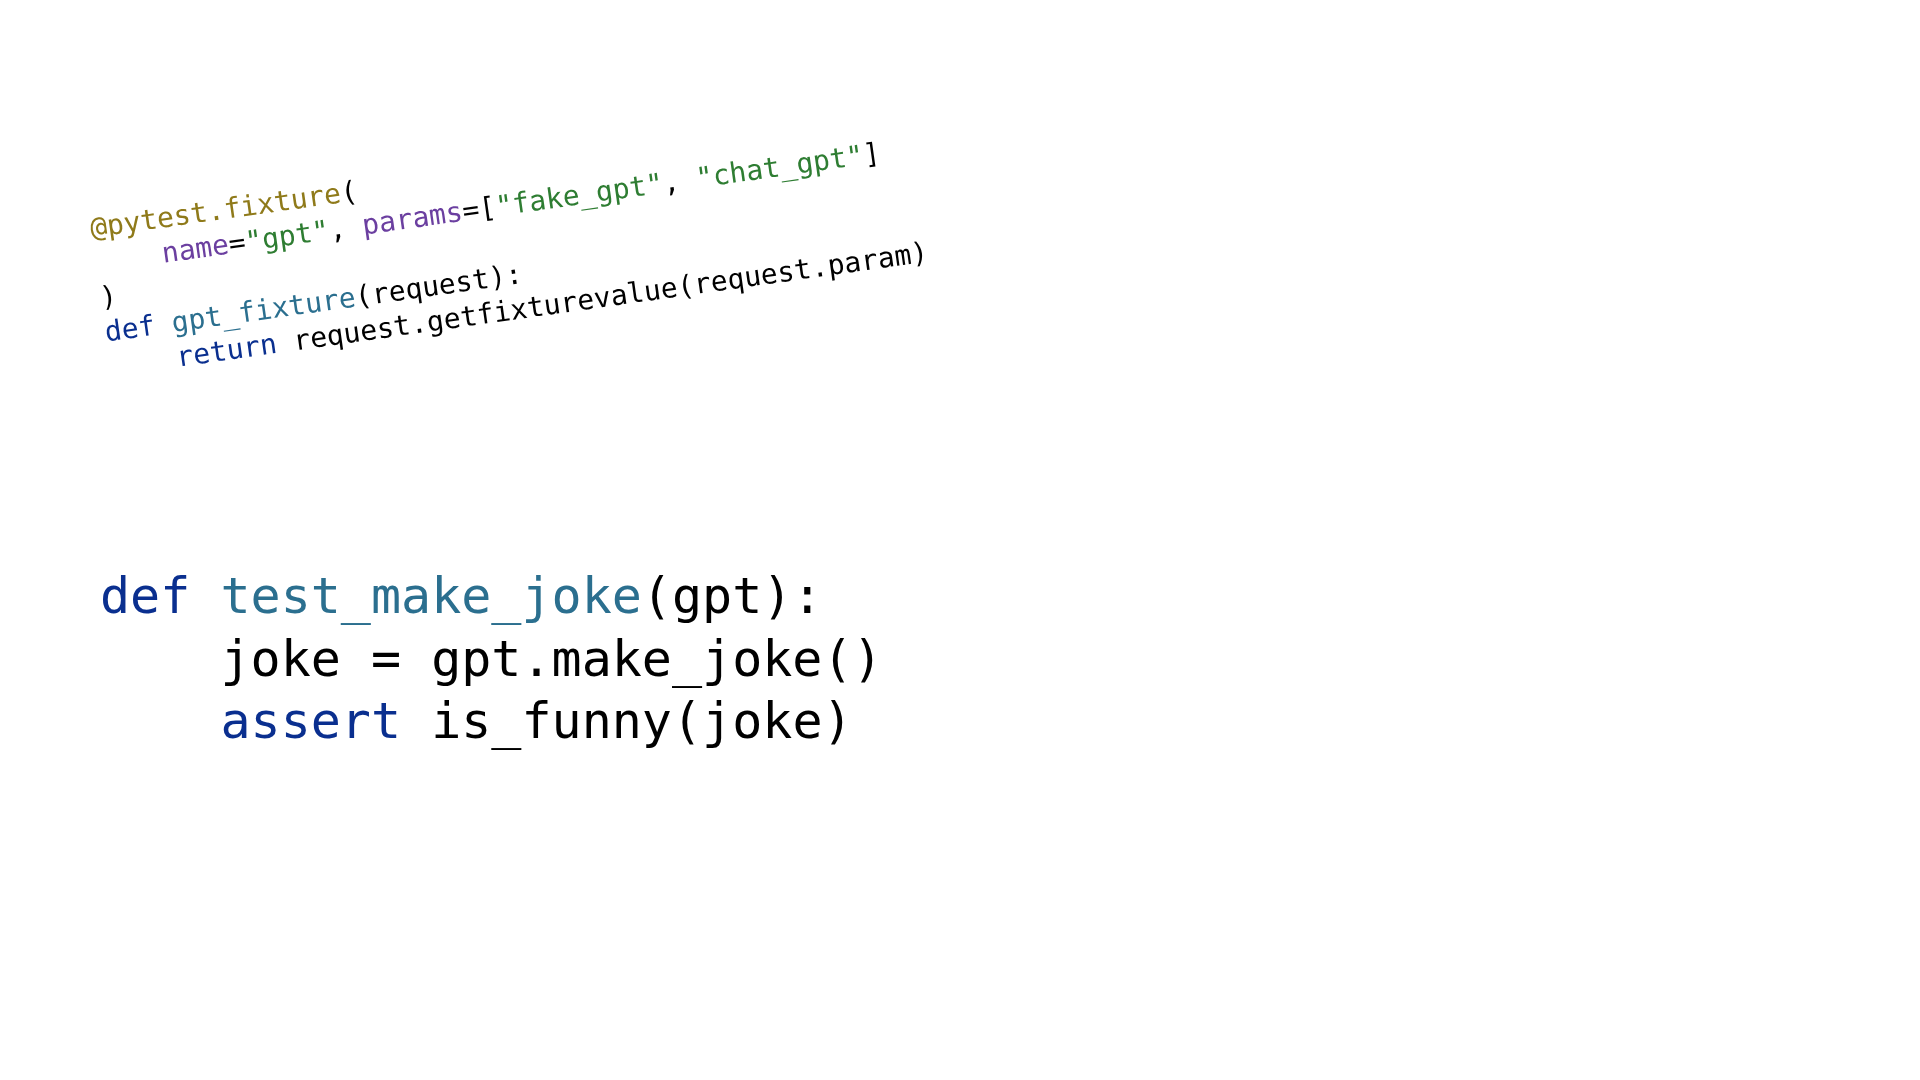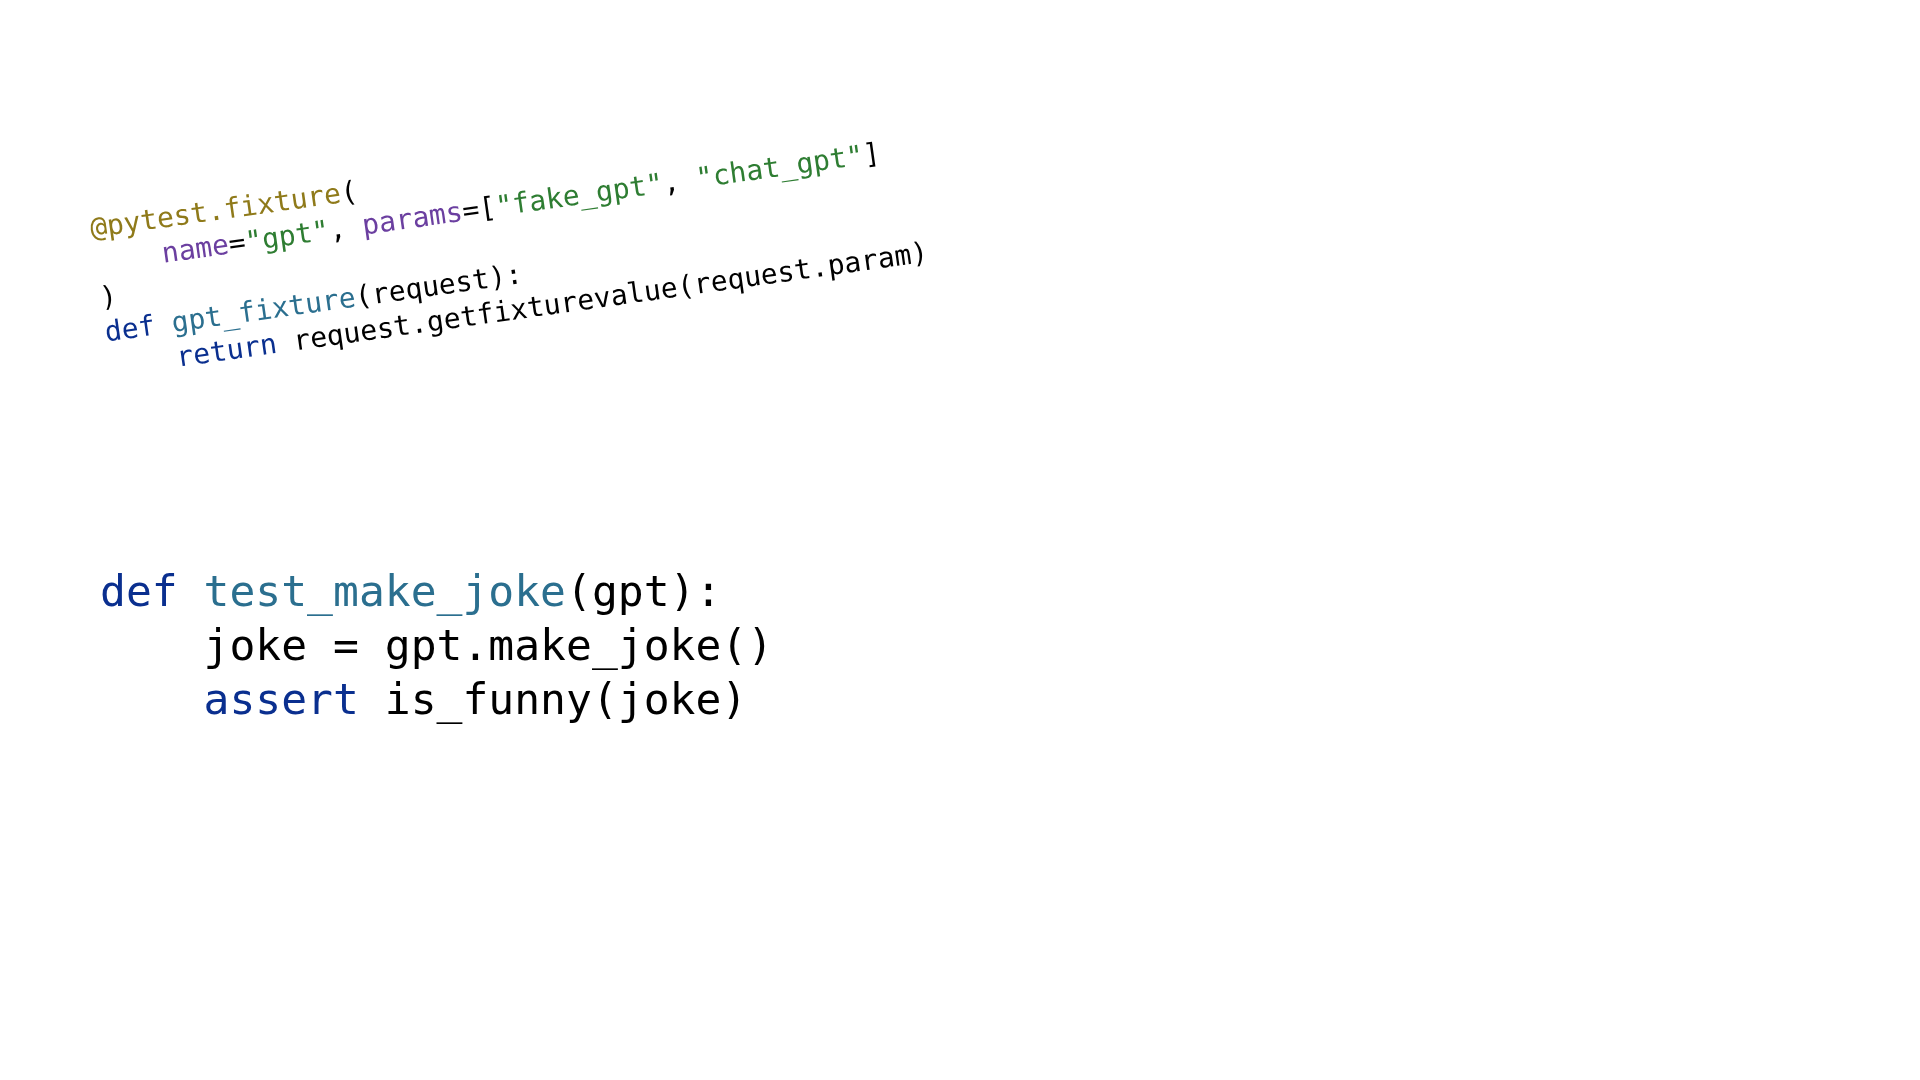--- a/index.html
+++ b/index.html
@@ -18,21 +18,21 @@
       font-size: 28px;
       line-height: 1.25;
       white-space: pre;
       transform: rotate(-8deg);
       transform-origin: left center;
     }
     .big-code {
       position: absolute;
       left: 100px;
       top: 565px;
-      font-size: 43px;
+      font-size: 50px;
       line-height: 1.25;
       white-space: pre;
     }
     .c-decorator { color: #8f7a1a; }
     .c-kwarg     { color: #6b3fa0; }
     .c-string    { color: #2e7d32; }
     .c-keyword   { color: #0a2f8f; }
     .c-def       { color: #2b6f8f; }
     .c-plain     { color: #000000; }
   </style>

